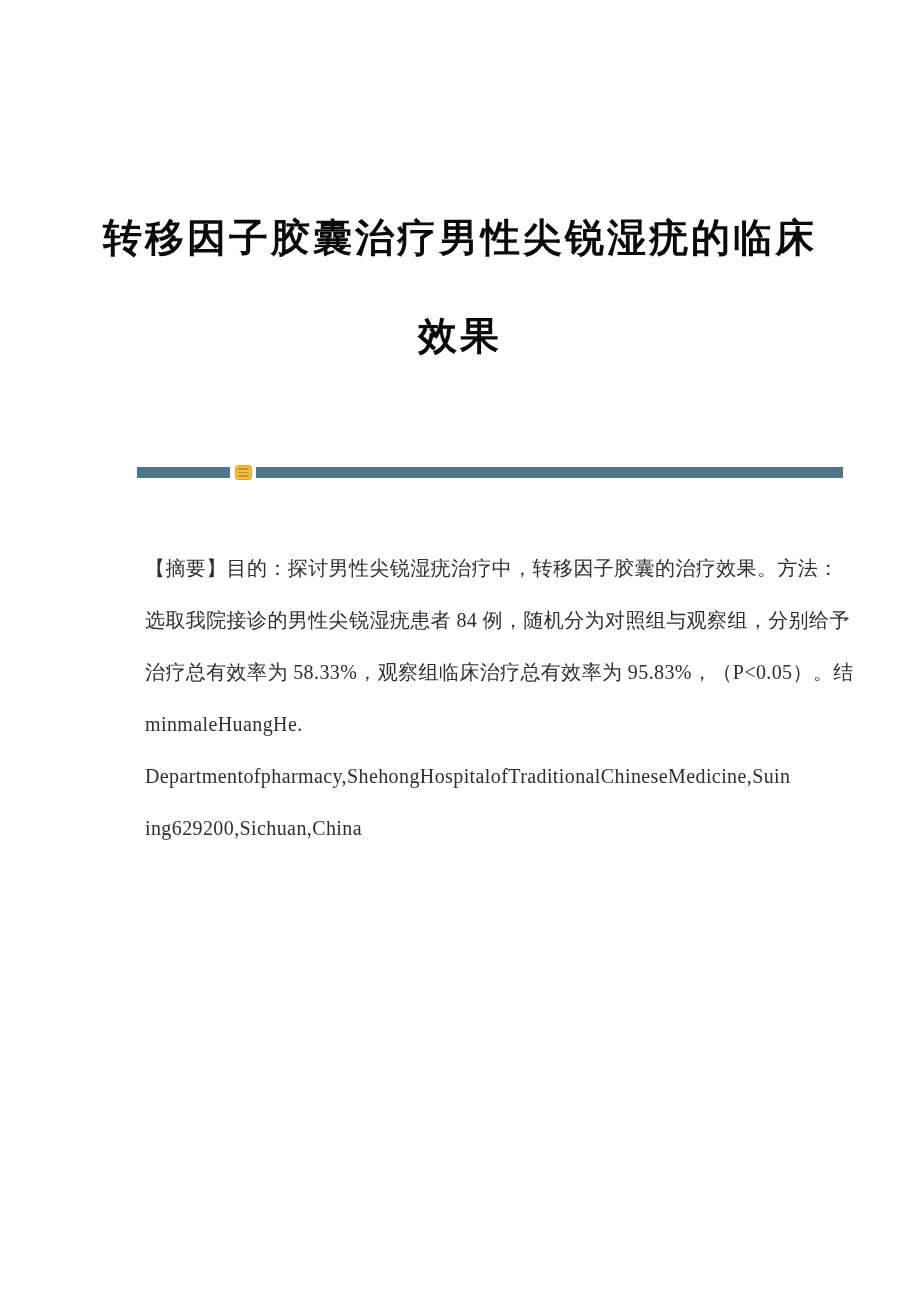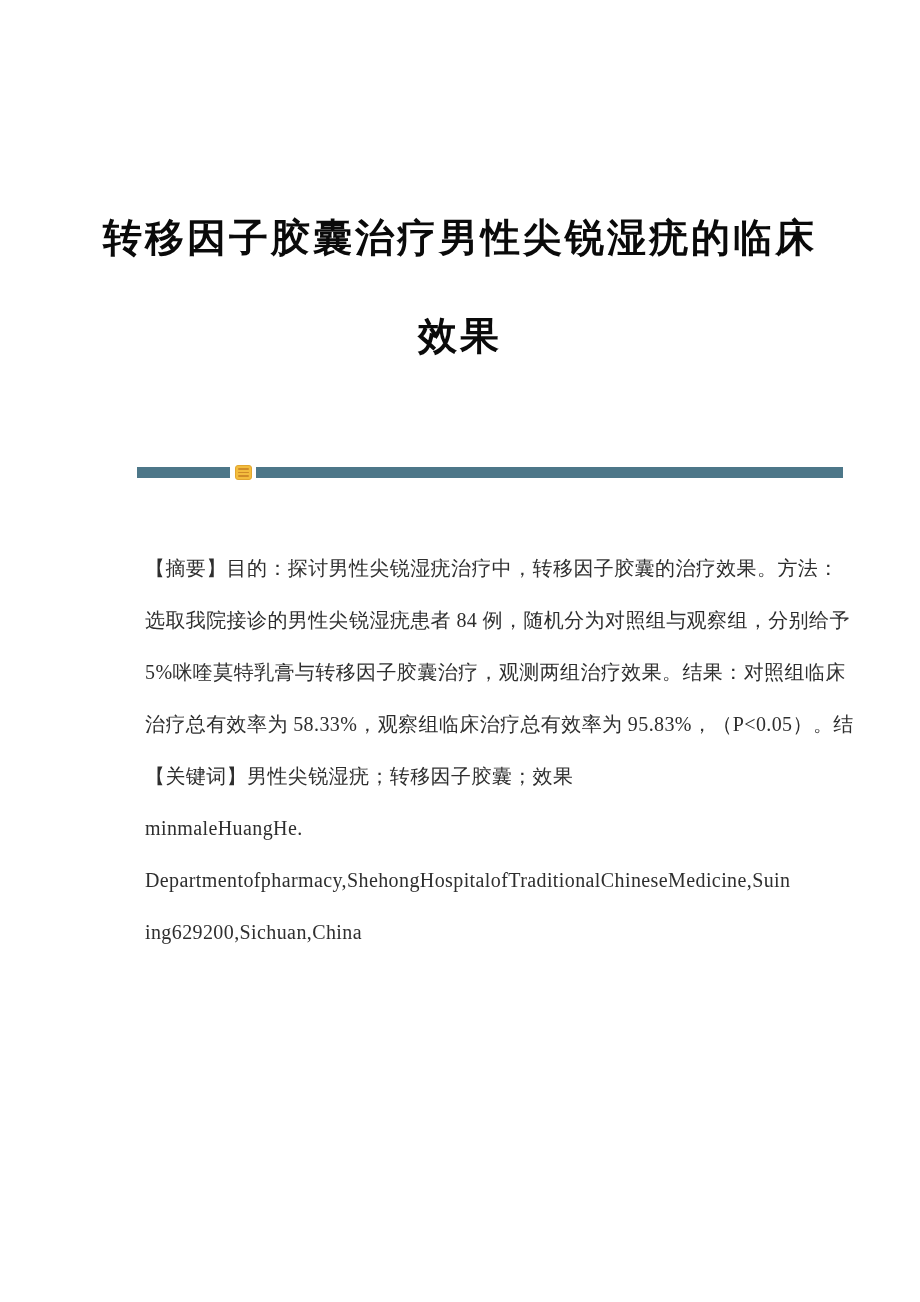--- a/index.html
+++ b/index.html
@@ -101,21 +101,19 @@
         <span class="stripe"></span>
         <span class="stripe"></span>
         <span class="stripe"></span>
       </span>
     </span>
   </div>
 
   <div class="body-text">
     <div class="text-line">【摘要】目的：探讨男性尖锐湿疣治疗中，转移因子胶囊的治疗效果。方法：</div>
     <div class="text-line">选取我院接诊的男性尖锐湿疣患者 84 例，随机分为对照组与观察组，分别给予</div>
-    <div class="text-line">5%咪喹莫特乳膏与转移因子胶囊治疗，观测两组治疗效果。结果：对照组临床</div>
     <div class="text-line">治疗总有效率为 58.33%，观察组临床治疗总有效率为 95.83%，（P&lt;0.05）。结</div>
-    <div class="text-line">【关键词】男性尖锐湿疣；转移因子胶囊；效果</div>
     <div class="text-line">minmaleHuangHe.</div>
     <div class="text-line">Departmentofpharmacy,ShehongHospitalofTraditionalChineseMedicine,Suin</div>
     <div class="text-line">ing629200,Sichuan,China</div>
   </div>
 
 </div>
 
 </body></html>

